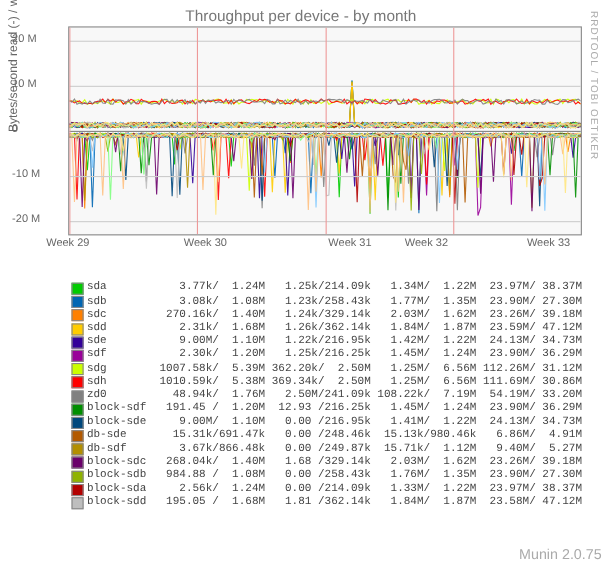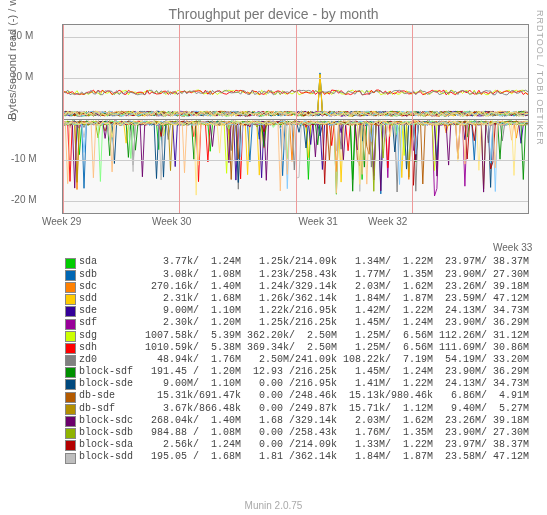--- a/index.html
+++ b/index.html
@@ -55,35 +55,35 @@
     position: absolute;
     left: 65px;
     top: 232px;
     font-family: "Courier New", monospace;
     font-size: 10px;
     color: #444;
     line-height: 12.2px;
     white-space: pre;
   }
   .legend-header { color: #444; }
-  .legend-row { display: flex; align-items: flex-end; height: 12.2px; }
+  .legend-row { display: flex; align-items: center; height: 12.2px; }
   .swatch {
     width: 9px; height: 9px;
     margin-right: 3px;
     border: 1px solid #888;
     display: inline-block;
     flex-shrink: 0;
   }
   .legend-text { font-family: "Courier New", monospace; }
   .footer {
     position: absolute;
     bottom: 4px;
     left: 0; right: 0;
-    text-align: center;
-    font-size: 10px;
+    text-align: right;
+    font-size: 13px;
     color: #aaa;
   }
   .last-update {
     position: absolute;
     bottom: 16px;
     right: 12px;
     font-size: 10px;
     color: #555;
     font-family: "Courier New", monospace;
   }
@@ -157,24 +157,24 @@
 
 <div id="yticks-container">
       <div class="ytick" style="top: 30.2609px;">20 M</div>
       <div class="ytick" style="top: 71.1304px;">10 M</div>
       <div class="ytick" style="top: 112px;">0</div>
       <div class="ytick" style="top: 152.87px;">-10 M</div>
       <div class="ytick" style="top: 193.739px;">-20 M</div>
     </div>
 <div id="xticks-container">
       <div class="xtick" style="left: 42px;">Week 29</div>
-      <div class="xtick" style="left: 152px;">Week 30</div>
+      <div class="xtick" style="left: 167px;">Week 30</div>
       <div class="xtick" style="left: 274.5px; margin-left: 24px;">Week 31</div>
       <div class="xtick" style="left: 368px;">Week 32</div>
-      <div class="xtick" style="left: 493px; margin-top: 26px;">Week 33</div>
+      <div class="xtick" style="left: 479px;">Week 33</div>
     </div>
 
 <div class="legend-table">
   <div id="legend-rows"><div class="legend-row"><span class="swatch" style="background: rgb(0, 204, 0);"></span><span class="legend-text">sda           3.77k/  1.24M   1.25k/214.09k   1.34M/  1.22M  23.97M/ 38.37M</span></div><div class="legend-row"><span class="swatch" style="background: rgb(0, 102, 179);"></span><span class="legend-text">sdb           3.08k/  1.08M   1.23k/258.43k   1.77M/  1.35M  23.90M/ 27.30M</span></div><div class="legend-row"><span class="swatch" style="background: rgb(255, 128, 0);"></span><span class="legend-text">sdc         270.16k/  1.40M   1.24k/329.14k   2.03M/  1.62M  23.26M/ 39.18M</span></div><div class="legend-row"><span class="swatch" style="background: rgb(255, 204, 0);"></span><span class="legend-text">sdd           2.31k/  1.68M   1.26k/362.14k   1.84M/  1.87M  23.59M/ 47.12M</span></div><div class="legend-row"><span class="swatch" style="background: rgb(51, 0, 153);"></span><span class="legend-text">sde           9.00M/  1.10M   1.22k/216.95k   1.42M/  1.22M  24.13M/ 34.73M</span></div><div class="legend-row"><span class="swatch" style="background: rgb(153, 0, 153);"></span><span class="legend-text">sdf           2.30k/  1.20M   1.25k/216.25k   1.45M/  1.24M  23.90M/ 36.29M</span></div><div class="legend-row"><span class="swatch" style="background: rgb(204, 255, 0);"></span><span class="legend-text">sdg        1007.58k/  5.39M 362.20k/  2.50M   1.25M/  6.56M 112.26M/ 31.12M</span></div><div class="legend-row"><span class="swatch" style="background: rgb(255, 0, 0);"></span><span class="legend-text">sdh        1010.59k/  5.38M 369.34k/  2.50M   1.25M/  6.56M 111.69M/ 30.86M</span></div><div class="legend-row"><span class="swatch" style="background: rgb(128, 128, 128);"></span><span class="legend-text">zd0          48.94k/  1.76M   2.50M/241.09k 108.22k/  7.19M  54.19M/ 33.20M</span></div><div class="legend-row"><span class="swatch" style="background: rgb(0, 143, 0);"></span><span class="legend-text">block-sdf   191.45 /  1.20M  12.93 /216.25k   1.45M/  1.24M  23.90M/ 36.29M</span></div><div class="legend-row"><span class="swatch" style="background: rgb(0, 72, 125);"></span><span class="legend-text">block-sde     9.00M/  1.10M   0.00 /216.95k   1.41M/  1.22M  24.13M/ 34.73M</span></div><div class="legend-row"><span class="swatch" style="background: rgb(179, 90, 0);"></span><span class="legend-text">db-sde       15.31k/691.47k   0.00 /248.46k  15.13k/980.46k   6.86M/  4.91M</span></div><div class="legend-row"><span class="swatch" style="background: rgb(179, 143, 0);"></span><span class="legend-text">db-sdf        3.67k/866.48k   0.00 /249.87k  15.71k/  1.12M   9.40M/  5.27M</span></div><div class="legend-row"><span class="swatch" style="background: rgb(107, 0, 107);"></span><span class="legend-text">block-sdc   268.04k/  1.40M   1.68 /329.14k   2.03M/  1.62M  23.26M/ 39.18M</span></div><div class="legend-row"><span class="swatch" style="background: rgb(143, 179, 0);"></span><span class="legend-text">block-sdb   984.88 /  1.08M   0.00 /258.43k   1.76M/  1.35M  23.90M/ 27.30M</span></div><div class="legend-row"><span class="swatch" style="background: rgb(179, 0, 0);"></span><span class="legend-text">block-sda     2.56k/  1.24M   0.00 /214.09k   1.33M/  1.22M  23.97M/ 38.37M</span></div><div class="legend-row"><span class="swatch" style="background: rgb(190, 190, 190);"></span><span class="legend-text">block-sdd   195.05 /  1.68M   1.81 /362.14k   1.84M/  1.87M  23.58M/ 47.12M</span></div></div>
 </div>
 
 <div class="footer">Munin 2.0.75</div>
 
 </div>
 

